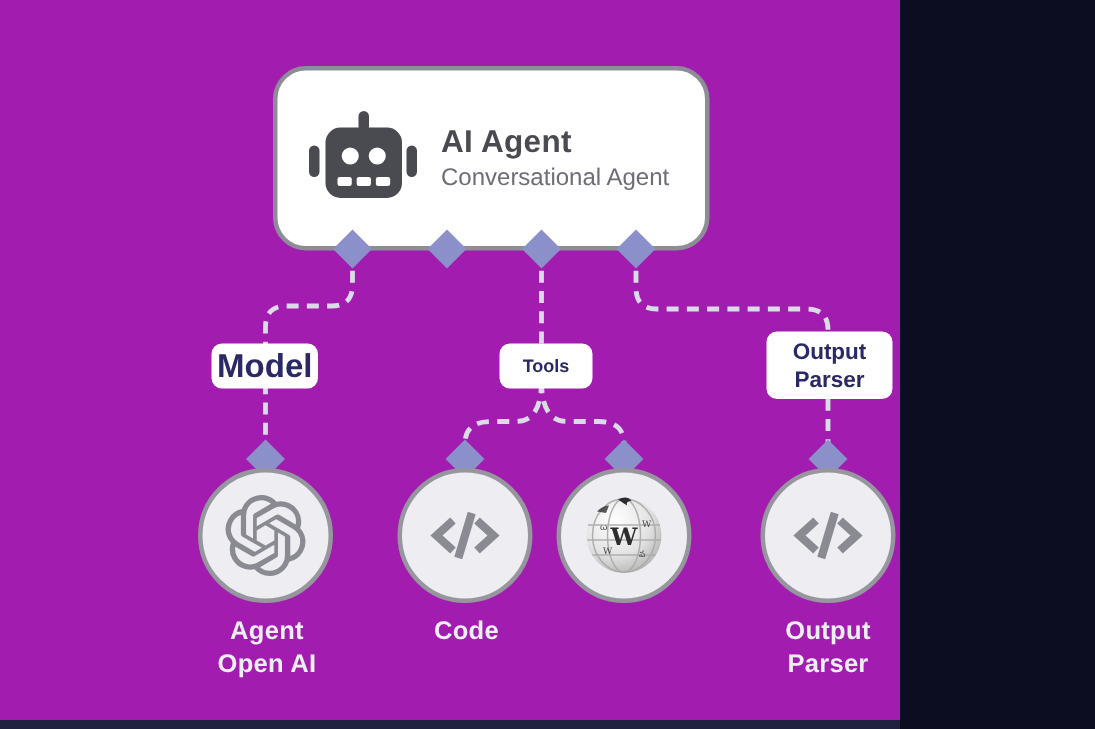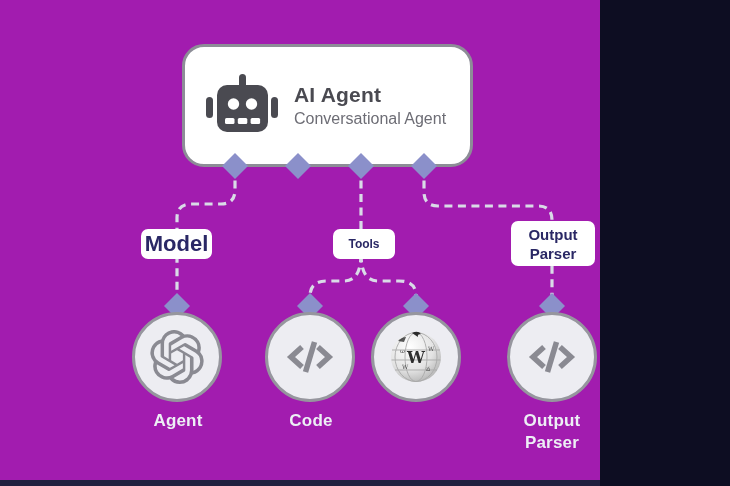--- a/index.html
+++ b/index.html
@@ -215,20 +215,21 @@
       <g stroke="#8a8a92" stroke-width="5.5" fill="none" stroke-linejoin="miter">
         <polyline points="16,14 5,24 16,34"></polyline>
         <line x1="28.5" y1="9" x2="19.5" y2="39"></line>
         <polyline points="32,14 43,24 32,34"></polyline>
       </g>
     </svg>
   </div>
 
   <div class="node-label l-chat">
     <div>Agent</div>
+    <div>Open AI</div>
   </div>
   <div class="node-label l-code">
     <div>Code</div>
   </div>
   <div class="node-label l-output">
     <div>Output</div>
     <div>Parser</div>
   </div>
 
   <div class="footer-strip"></div>

